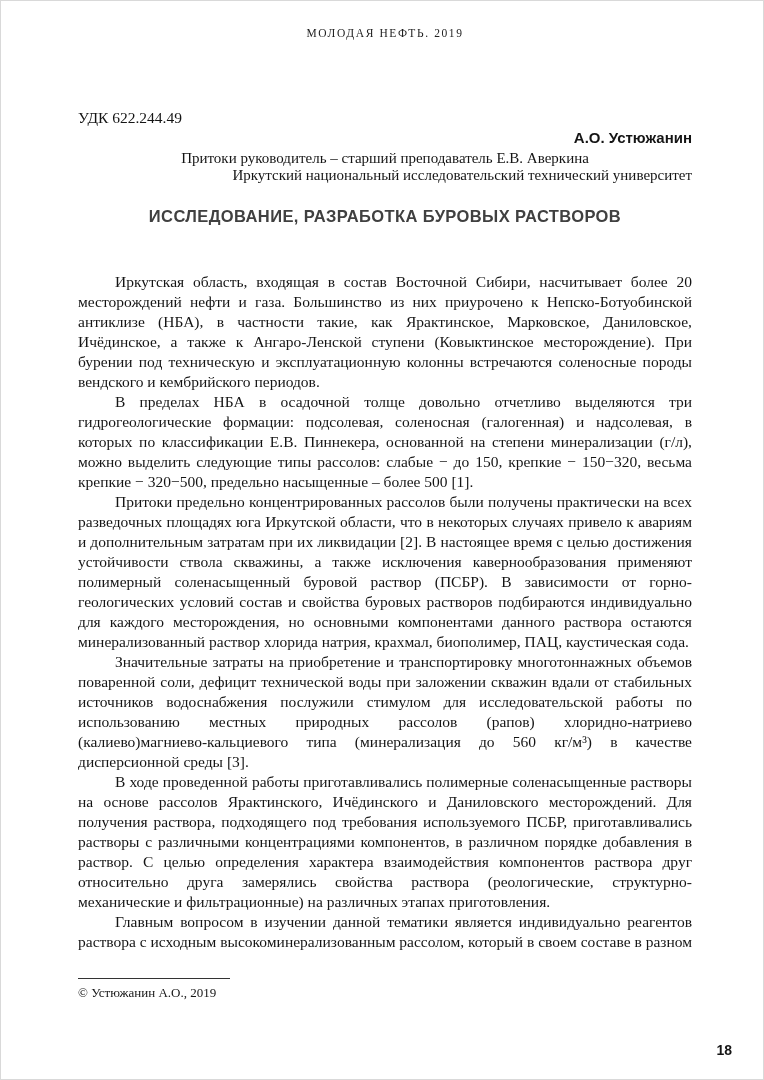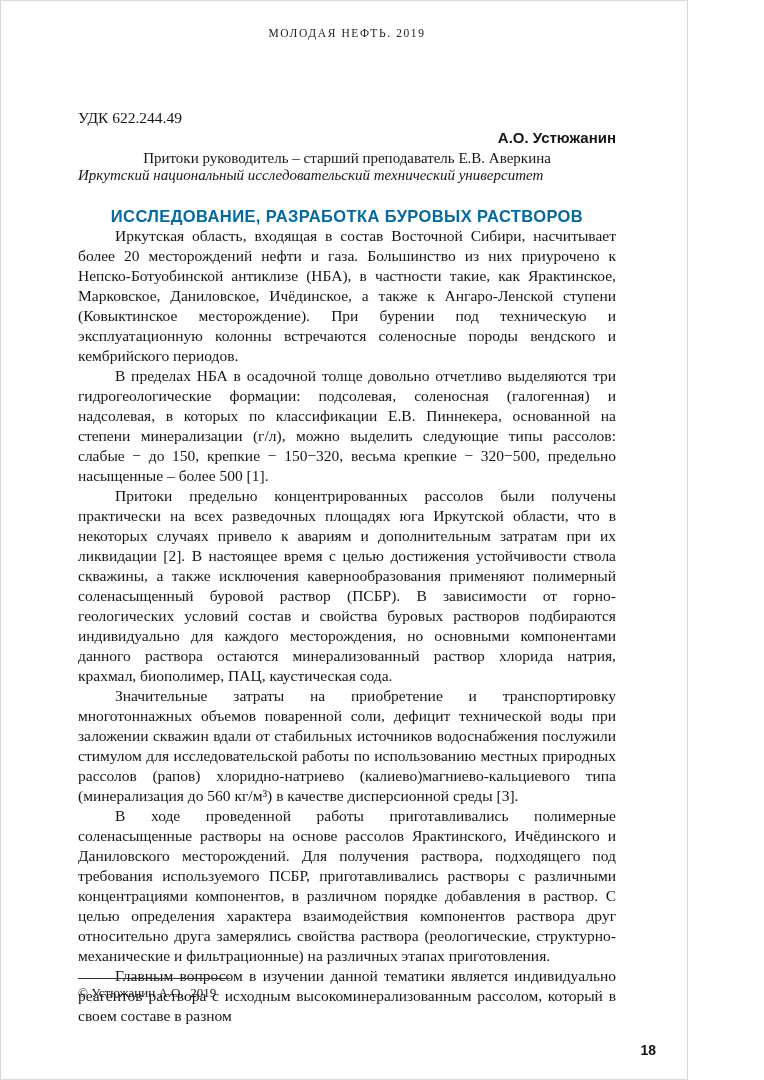--- a/index.html
+++ b/index.html
@@ -2,21 +2,21 @@
 <html lang="ru"><head>
 <meta charset="utf-8">
 <style>
   html, body {
     margin: 0;
     padding: 0;
     background: #ffffff;
   }
   .page {
     position: relative;
-    width: 688px;
+    width: 764px;
     height: 1080px;
     background: #ffffff;
     box-sizing: border-box;
     padding: 27px 72px 0 78px;
     font-family: "Liberation Serif", serif;
     color: #151515;
     box-shadow: inset 0 0 0 1px #d9d9d9;
     overflow: hidden;
   }
   .running-header {
@@ -36,35 +36,35 @@
     font-weight: bold;
     font-size: 15px;
   }
   .supervisor {
     margin-top: 4px;
     text-align: center;
     font-size: 15px;
   }
   .supervisor b { font-weight: normal; }
   .affiliation {
-    text-align: left;
-    font-style: italic;
+    text-align: right;
     font-size: 15px;
   }
   .title {
     margin: 22px 0 0 0;
     text-align: center;
     font-family: "Liberation Sans", sans-serif;
     font-weight: bold;
     font-size: 16.5px;
     line-height: 20px;
     letter-spacing: 0.4px;
-    color: #0369a1;
+    color: #404040;
   }
   .body-text {
+    margin-top: 46px;
   }
   .body-text p {
     margin: 0;
     text-indent: 37px;
     text-align: justify;
     font-size: 15.5px;
     line-height: 20px;
   }
   .footnote {
     position: absolute;

